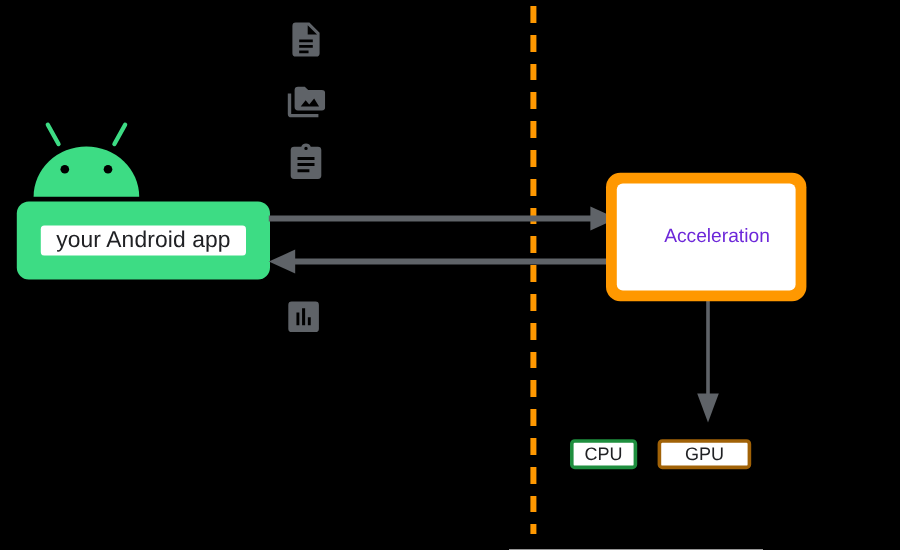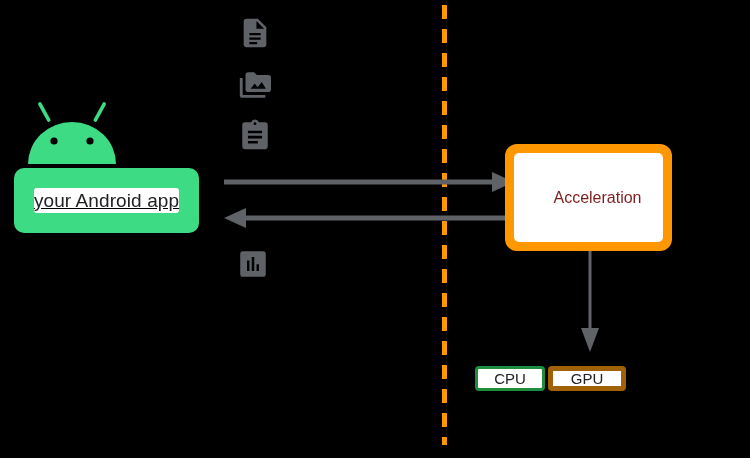--- a/index.html
+++ b/index.html
@@ -23,27 +23,26 @@
     top: 98px;
     width: 100px;
     height: 68px;
   }
 
   
   .app-box {
     position: absolute;
     left: 14px;
     top: 168px;
-    width: 185px;
+    width: 211px;
     height: 65px;
     background: #3DDC84;
     border-radius: 10px;
     box-sizing: border-box;
     padding: 20px;
-    text-decoration: underline;
   }
   .app-box-inner {
     width: 100%;
     height: 100%;
     background: #ffffff;
     border-radius: 3px;
     display: flex;
     align-items: center;
     justify-content: center;
     box-sizing: border-box;
@@ -116,21 +115,21 @@
     background: #ffffff;
     border-radius: 5px;
     display: flex;
     flex-direction: column;
     align-items: center;
     justify-content: center;
     box-sizing: border-box;
   }
   .api-line {
     font-size: 16px;
-    color: #7f1d1d;
+    color: #6d28d9;
     line-height: 21px;
     white-space: nowrap;
     margin-left: 18px;
   }
 
   
   .chip {
     position: absolute;
     height: 25px;
     background: #ffffff;
@@ -138,28 +137,28 @@
     box-sizing: border-box;
     display: flex;
     align-items: center;
     justify-content: center;
     font-size: 15px;
     color: #202124;
   }
   .chip-cpu {
     left: 475px;
     top: 366px;
-    width: 70px;
+    width: 56px;
     border: 3px solid #1E8E3E;
   }
   .chip-gpu {
     left: 548px;
     top: 366px;
     width: 78px;
-    border: 5px solid #a16207;
+    border: 3px solid #a16207;
   }
 </style>
 </head>
 <body>
 
 <div id="canvas">
 
   <div class="android-logo">
     <svg viewBox="0 0 100 68" width="100" height="68" aria-hidden="true">
       <g fill="#3DDC84">

